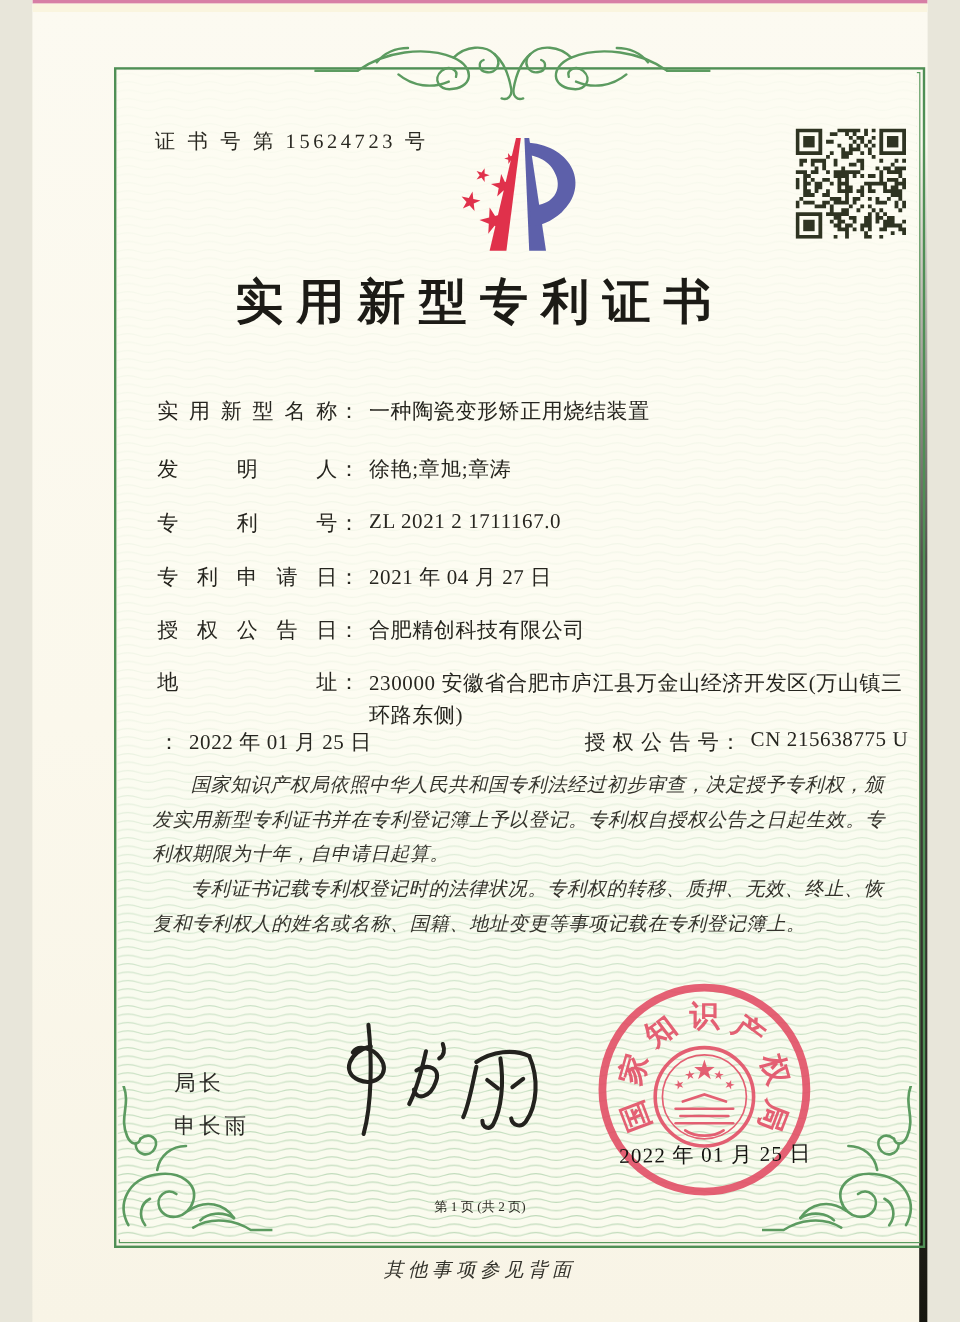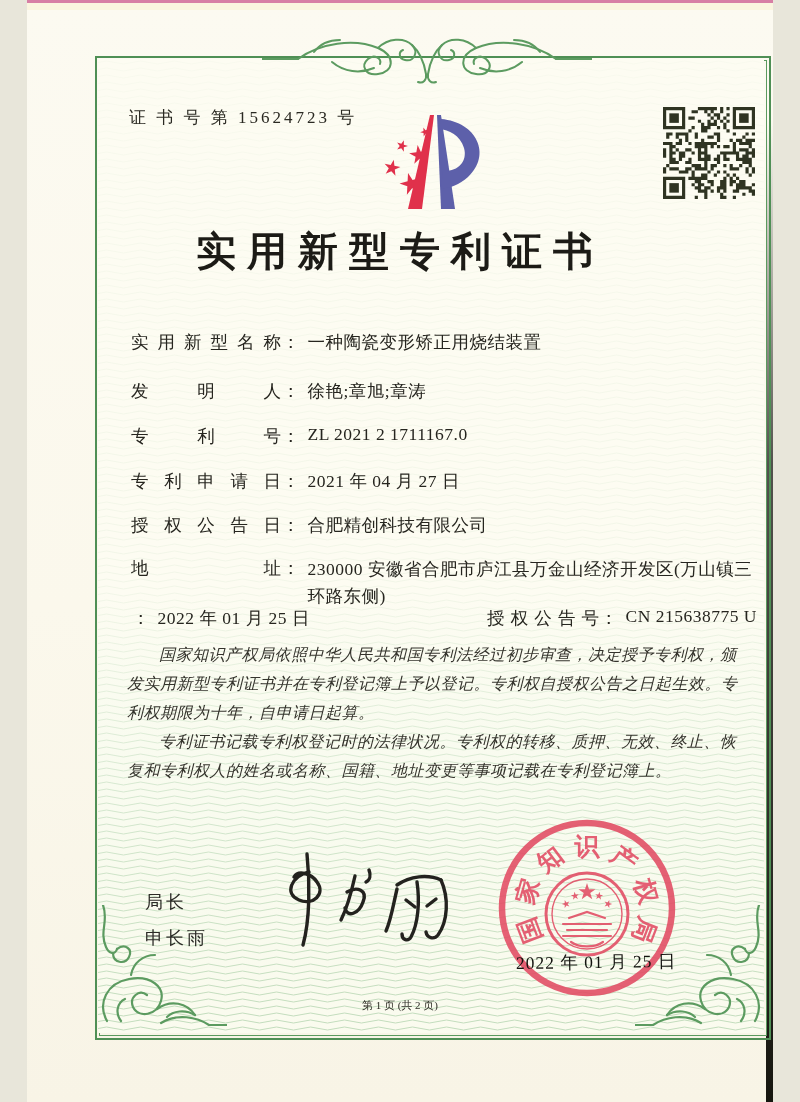--- a/index.html
+++ b/index.html
@@ -252,14 +252,15 @@
           <path d="M74,116 H114"></path>
           <path d="M70,122 H118"></path>
           <path d="M78,128 A20,11 0 0 0 110,128"></path>
         </g>
       </g>
     </g>
   </svg>
   <div class="seal-date">2022 年 01 月 25 日</div>
 
   <div class="page-info">第 1 页 (共 2 页)</div>
+  <div class="back-note">其他事项参见背面</div>
 
 </div>
 
 </body></html>

